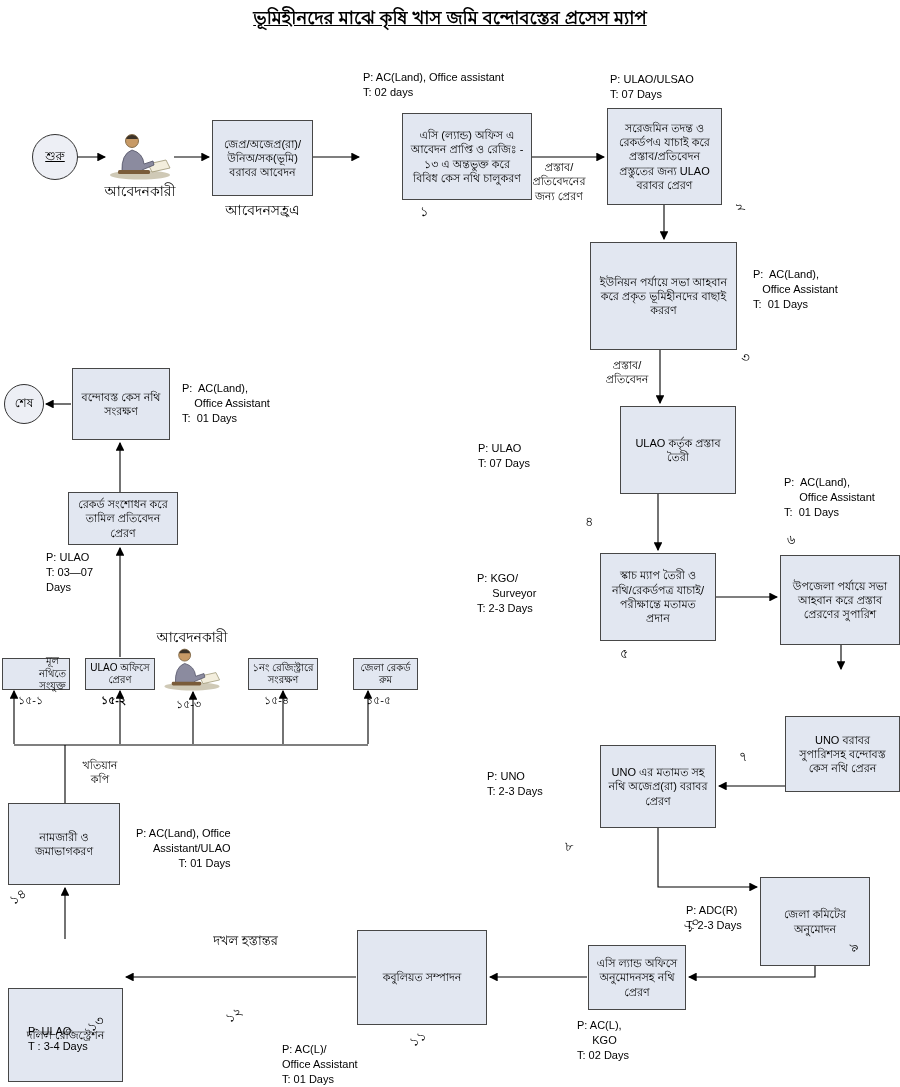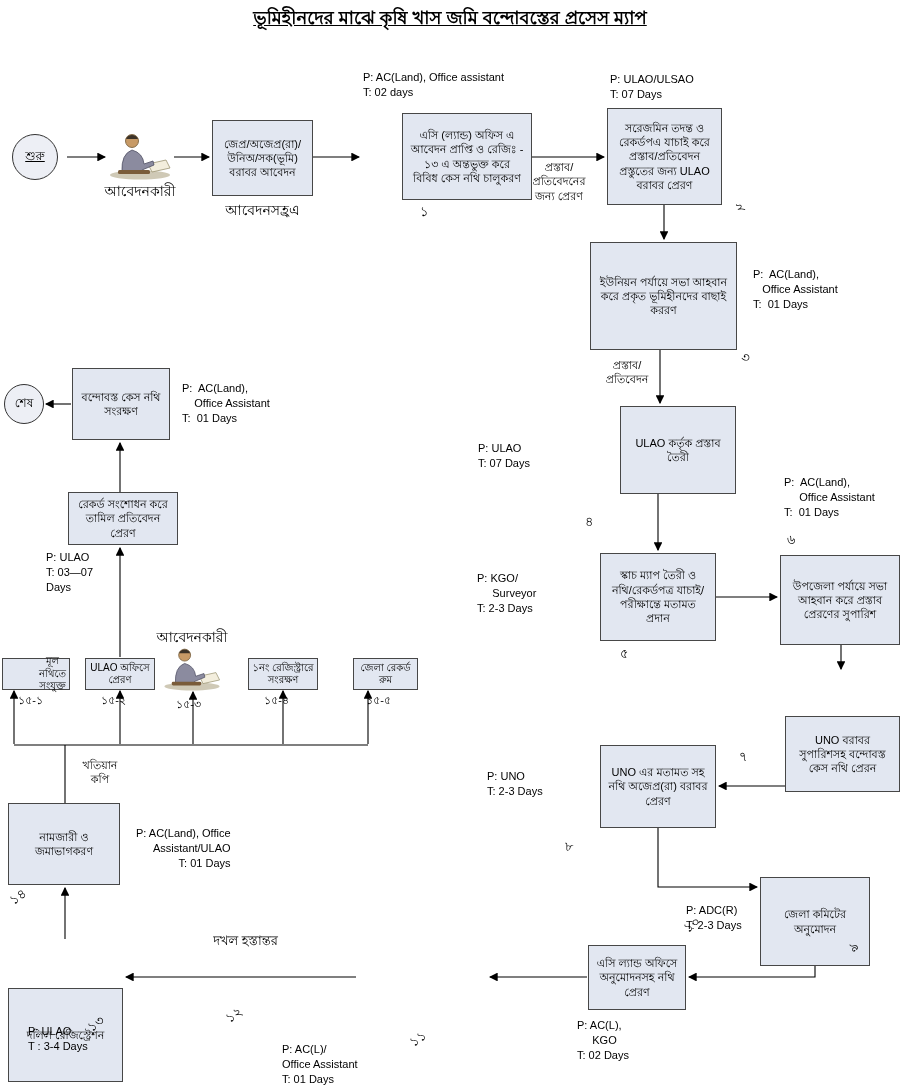--- a/index.html
+++ b/index.html
@@ -58,21 +58,21 @@
       <polyline points="120,657 120,548"></polyline>
       <polyline points="120,492 120,443"></polyline>
       <polyline points="71,404 46,404"></polyline>
     </g>
     <g stroke="#000" stroke-width="1.1" fill="none">
       <polyline points="65,803 65,745"></polyline>
       <polyline points="14,745 368,745"></polyline>
     </g>
   </svg>
 
-  <div class="circle" style="left:12px;top:134px;width:46px;height:46px;text-decoration:underline;">শুরু</div>
+  <div class="circle" style="left:32px;top:134px;width:46px;height:46px;text-decoration:underline;">শুরু</div>
   <div class="circle" style="left:4px;top:384px;width:40px;height:40px;">শেষ</div>
 
   <div class="person" style="left:108px;top:130px;width:64px;height:50px;">
     <svg viewBox="0 0 64 50" width="64" height="50">
       <ellipse cx="32" cy="45" rx="30" ry="4.5" fill="#cfc9b6"></ellipse>
       <path d="M40 34 l18 -4 l4 8 l-18 4 z" fill="#f3eedd" stroke="#9a9372" stroke-width="0.8"></path>
       <circle cx="24" cy="11" r="6.5" fill="#c79a66" stroke="#6d5531" stroke-width="0.8"></circle>
       <path d="M18 9 a6.5 6.5 0 0 1 12 0 z" fill="#3c3328"></path>
       <path d="M14 42 Q13 24 24 20 Q35 23 36 34 L45 31 L46 35 L34 40 L32 42 Z" fill="#8b8b9f" stroke="#4f4f63" stroke-width="0.8"></path>
       <rect x="10" y="40" width="32" height="4" rx="1.5" fill="#7a5c3a"></rect>
@@ -112,20 +112,21 @@
 কেস নথি প্রেরন</div>
   <div class="node" style="left:600px;top:745px;width:116px;height:83px;">UNO এর মতামত সহ
 নথি অজেপ্র(রা) বরাবর
 প্রেরণ</div>
   <div class="node" style="left:760px;top:843px;width:110px;height:89px;margin-top:34px;">জেলা কমিটের
 অনুমোদন</div>
   <div class="node" style="left:588px;top:945px;width:98px;height:65px;">এসি ল্যান্ড অফিসে
 অনুমোদনসহ নথি
 প্রেরণ</div>
 
+  <div class="node" style="left:357px;top:930px;width:130px;height:95px;">কবুলিয়ত সম্পাদন</div>
   <div class="node" style="left:8px;top:940px;width:115px;height:94px;margin-top:48px;">দলিল রেজিস্ট্রেশন</div>
   <div class="node" style="left:8px;top:803px;width:112px;height:82px;">নামজারী ও
 জমাভাগকরণ</div>
 
   <div class="node small" style="left:2px;top:658px;width:68px;height:32px;padding-left:36px;">মূল নথিতে
 সংযুক্ত</div>
   <div class="node small" style="left:85px;top:658px;width:70px;height:32px;">ULAO অফিসে
 প্রেরণ</div>
   <div class="person" style="left:160px;top:645px;width:64px;height:46px;">
     <svg viewBox="0 0 64 50" width="64" height="46">
@@ -202,18 +203,18 @@
   <div class="num" style="left:787px;top:530px;">৬</div>
   <div class="num" style="left:739px;top:747px;">৭</div>
   <div class="num" style="left:565px;top:837px;">৮</div>
   <div class="num rot" style="left:850px;top:937px;">৯</div>
   <div class="num rot" style="left:684px;top:915px;">১০</div>
   <div class="num rot" style="left:410px;top:1029px;">১১</div>
   <div class="num rot" style="left:226px;top:1005px;">১২</div>
   <div class="num rot" style="left:88px;top:1014px;">১৩</div>
   <div class="num rot" style="left:10px;top:887px;">১৪</div>
   <div class="num" style="left:18px;top:692px;font-size:11px;">১৫-১</div>
-  <div class="num" style="left:101px;top:692px;font-size:11px;">১৫-২</div>
+  <div class="num" style="left:101px;top:692px;font-size:11px;font-weight:bold;">১৫-২</div>
   <div class="num" style="left:176px;top:696px;font-size:11px;">১৫-৩</div>
   <div class="num" style="left:264px;top:692px;font-size:11px;">১৫-৪</div>
   <div class="num" style="left:366px;top:692px;font-size:11px;">১৫-৫</div>
 
 </div>
 
 </body></html>

